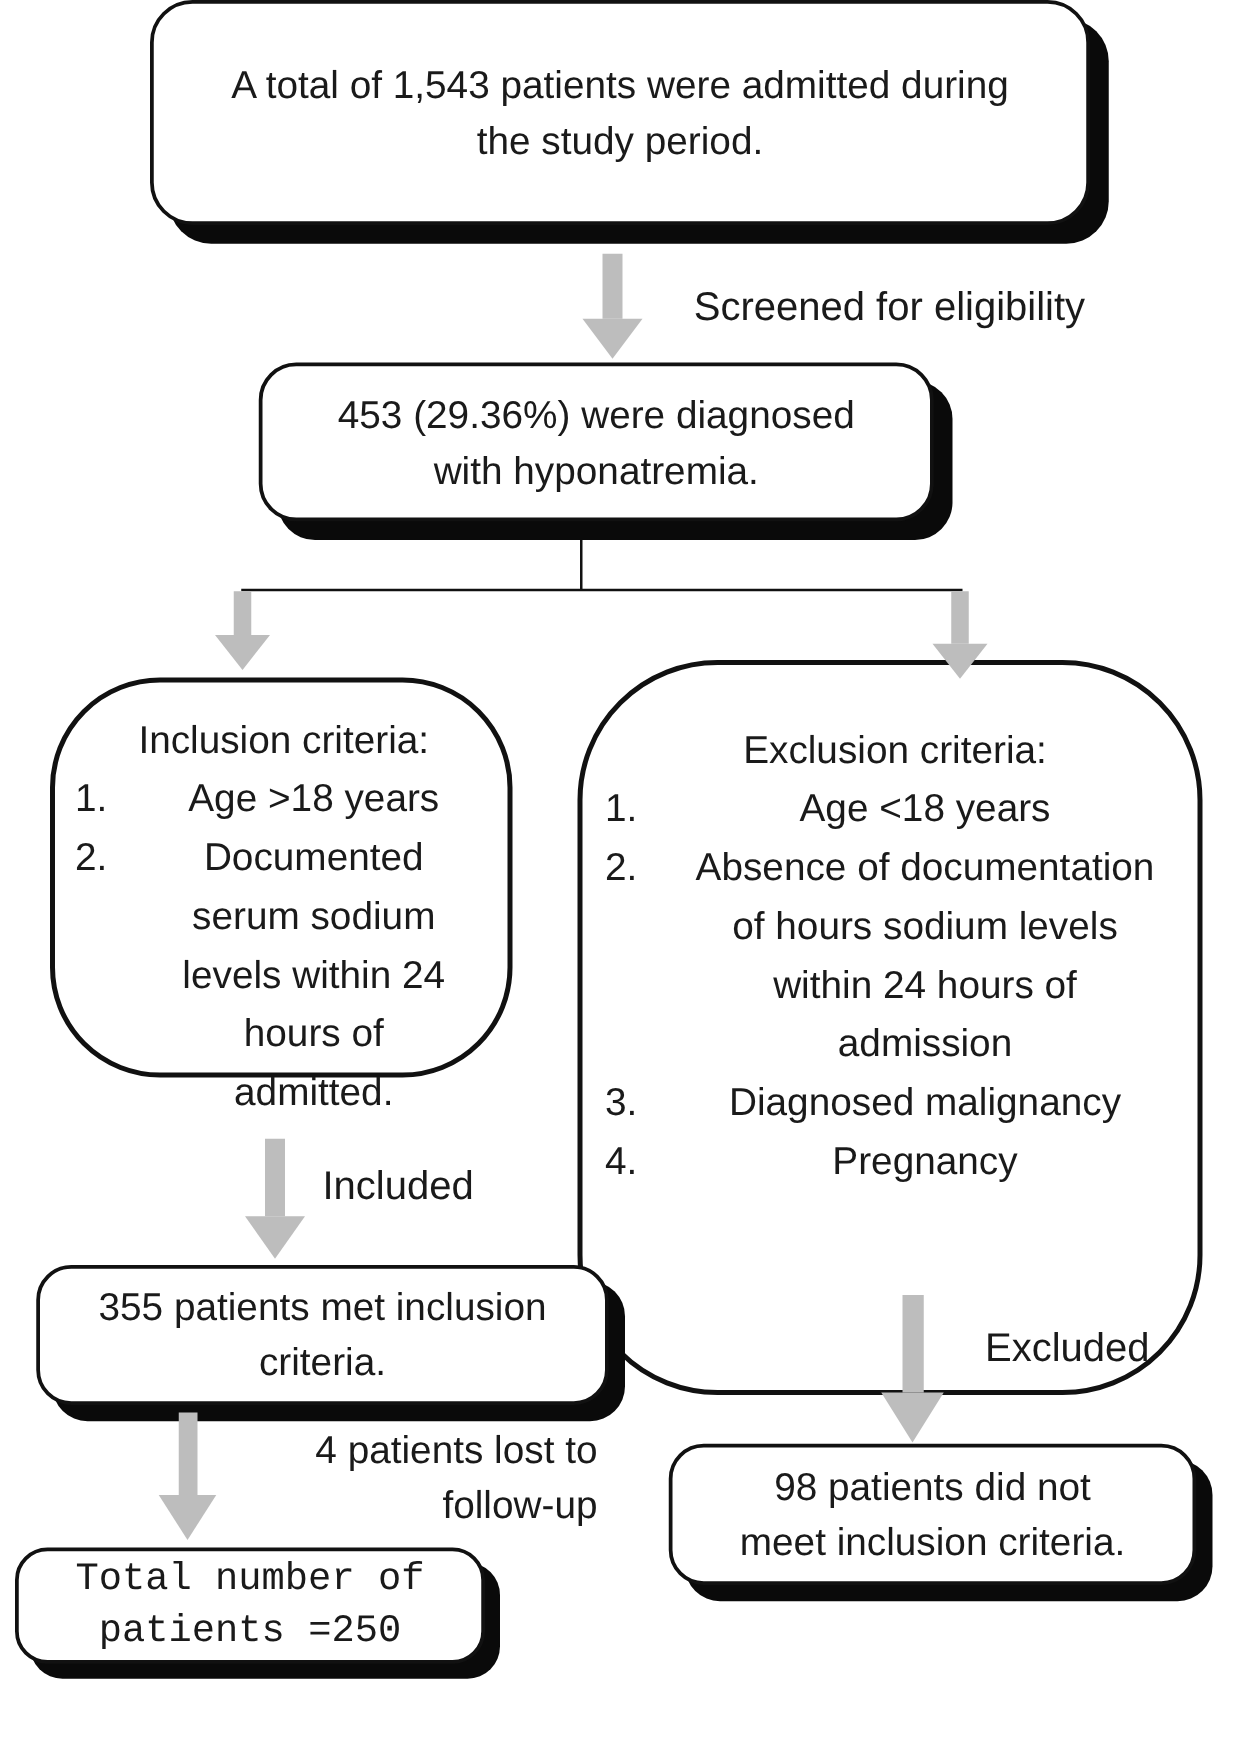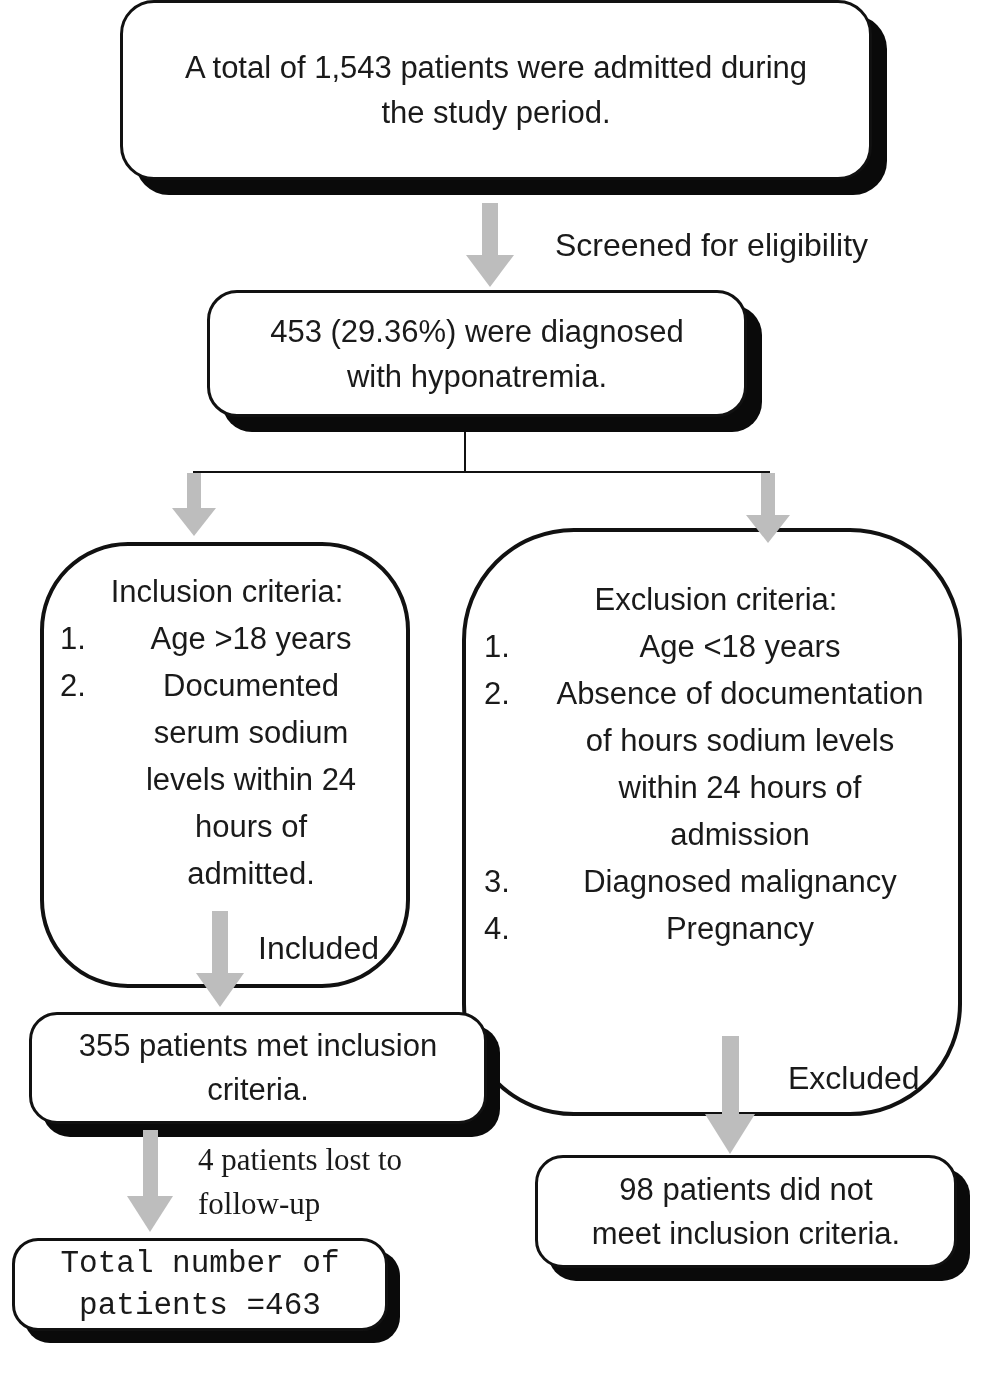--- a/index.html
+++ b/index.html
@@ -46,21 +46,21 @@
     z-index: 3;
   }
   .arrow .stem { background: var(--arrow, #bdbdbd); }
   .arrow .head {
     width: 0; height: 0;
     border-style: solid;
     border-color: var(--arrow, #bdbdbd) transparent transparent transparent;
   }
   .connector { position: absolute; background: var(--line, #111); z-index: 1; }
   .side-label { position: absolute; white-space: nowrap; z-index: 2; }
-  .side-label-block { position: absolute; text-align: left; z-index: 2; font-family: Liberation Serif, serif; }
+  .side-label-block { position: absolute; text-align: right; z-index: 2; }
 </style>
 </head>
 <body>
 
 <div class="canvas">
 
   <div class="box shadowed-lg" style="left:120px; top:0; width:752px; height:180px; border-radius:34px; font-size:31px; line-height:45px;">
     <span class="line">A total of 1,543 patients were admitted during</span>
     <span class="line">the study period.</span>
   </div>
@@ -81,21 +81,21 @@
 
   <div class="arrow" style="left:172px; top:473px;">
     <div class="stem" style="width:14px; height:35px;"></div>
     <div class="head" style="border-width:28px 22px 0 22px;"></div>
   </div>
   <div class="arrow" style="left:746px; top:473px;">
     <div class="stem" style="width:14px; height:42px;"></div>
     <div class="head" style="border-width:28px 22px 0 22px;"></div>
   </div>
 
-  <div class="box crit-box" style="left:40px; top:542px; width:370px; height:446px; border-radius:88px; font-size:31px; line-height:47px; padding:22px 12px 0 16px;">
+  <div class="box crit-box" style="left:40px; top:542px; width:370px; height:320px; border-radius:88px; font-size:31px; line-height:47px; padding:22px 12px 0 16px;">
     <div class="crit-heading">Inclusion criteria:</div>
     <div class="crit-row">
       <div class="crit-num">1.</div>
       <div class="crit-body">
         <span class="line">Age &gt;18 years</span>
       </div>
     </div>
     <div class="crit-row">
       <div class="crit-num">2.</div>
       <div class="crit-body">
@@ -154,21 +154,21 @@
     <div class="stem" style="width:15px; height:66px;"></div>
     <div class="head" style="border-width:36px 23px 0 23px;"></div>
   </div>
   <div class="side-label-block" style="left:198px; top:1138px; width:280px; font-size:31px; line-height:44px;">
     <span class="line">4 patients lost to</span>
     <span class="line">follow-up</span>
   </div>
 
   <div class="box shadowed-sm" style="left:12px; top:1238px; width:376px; height:93px; border-radius:26px; font-size:31px; line-height:42px;">
     <span class="line">Total number of</span>
-    <span class="line">patients =463</span>
+    <span class="line">patients =250</span>
   </div>
 
   <div class="arrow" style="left:705px; top:1036px;">
     <div class="stem" style="width:17px; height:78px;"></div>
     <div class="head" style="border-width:40px 25px 0 25px;"></div>
   </div>
   <div class="side-label" style="left:788px; top:1060px; font-size:32px;">Excluded</div>
 
   <div class="box shadowed-md" style="left:535px; top:1155px; width:422px; height:113px; border-radius:28px; font-size:31px; line-height:44px;">
     <span class="line">98 patients did not</span>

